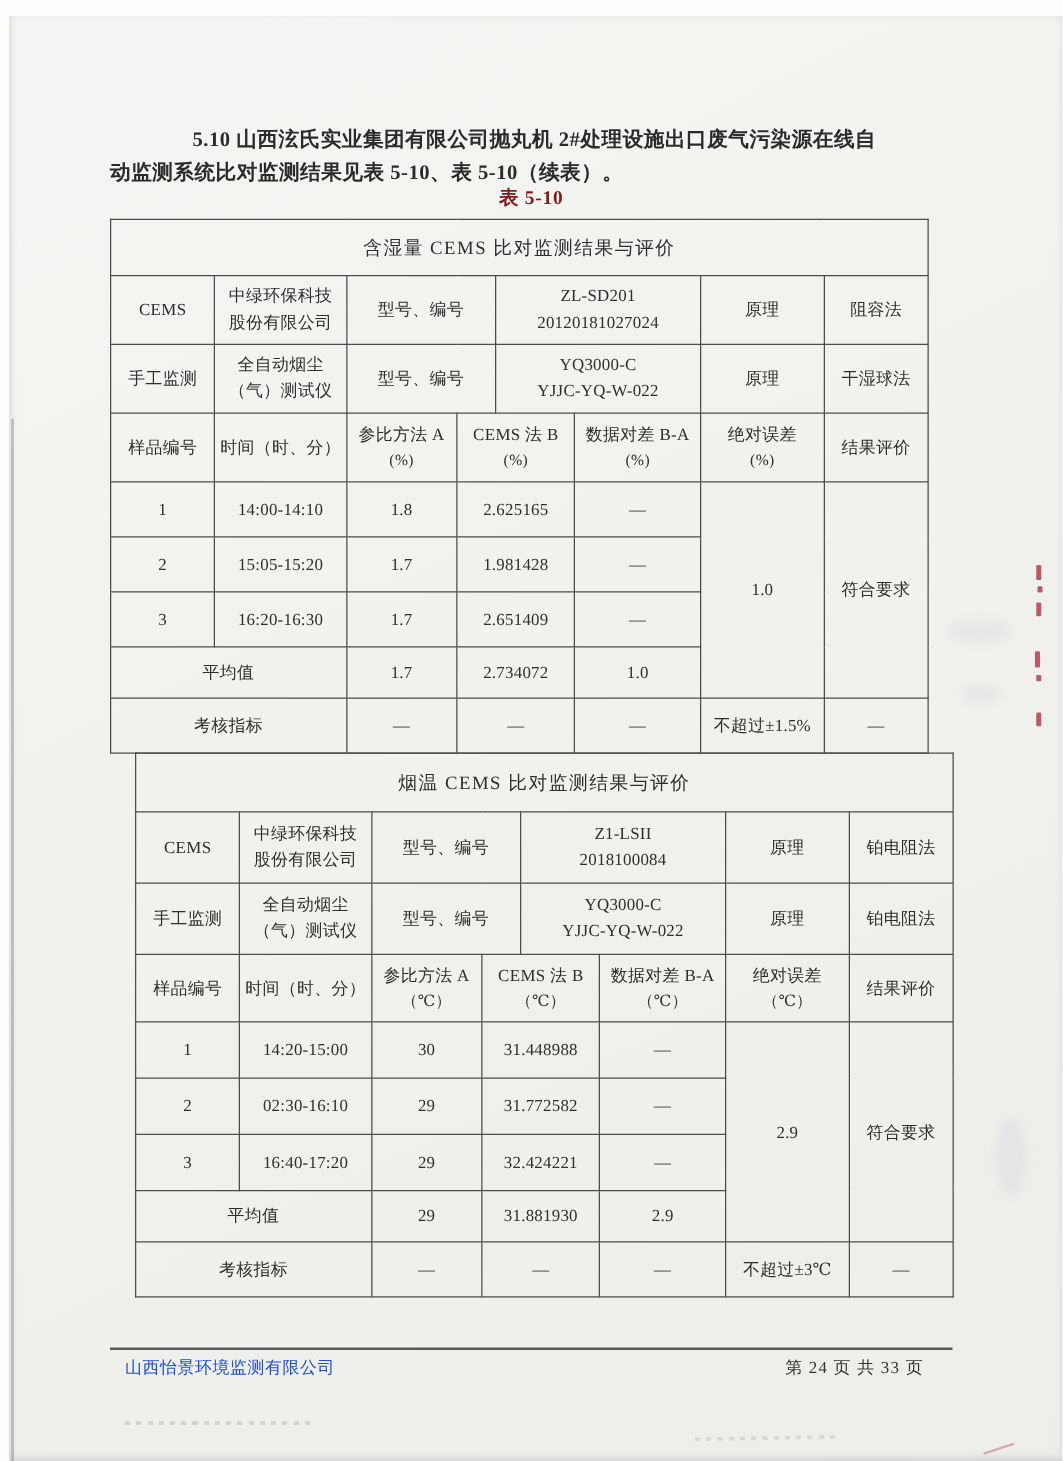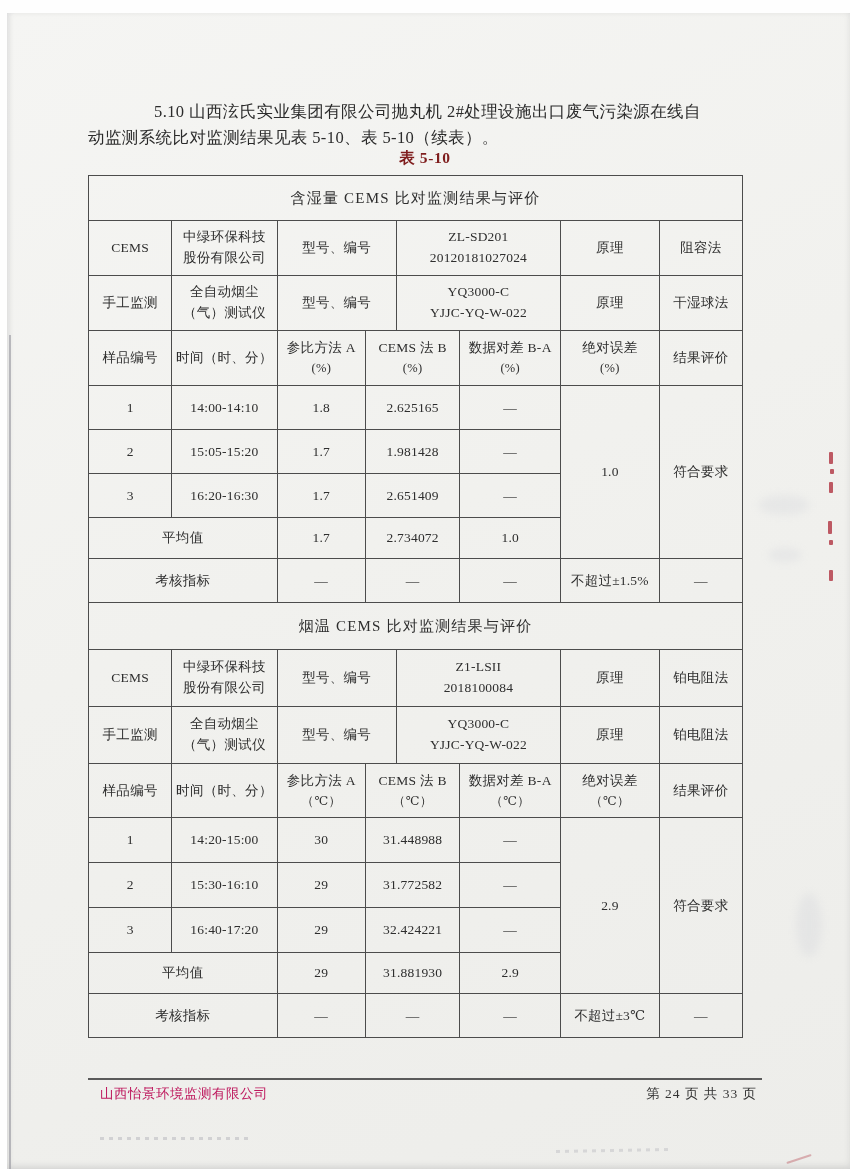--- a/index.html
+++ b/index.html
@@ -12,21 +12,21 @@
   }
   .paper {
     position:absolute; left:7px; top:13px; right:0; bottom:0;
     background:linear-gradient(155deg,#f5f5f3 0%,#f1f1ee 45%,#ededEA 100%);
     box-shadow:inset 0 -3px 6px rgba(120,120,125,.18), inset 3px 0 5px rgba(150,150,158,.10);
   }
   .edge-line { position:absolute; left:9px; top:335px; width:2px; height:834px;
     background:#8e8e97; opacity:.55; }
   
   .heading { position:absolute; left:88px; top:99px; width:684px;
-    font-size:16.5px; line-height:26px; letter-spacing:.4px; color:#2b2b2b; }
+    font-size:16.5px; line-height:26px; letter-spacing:.4px; color:#2b2b2b;font-weight:bold; }
   .heading .ind { padding-left:66px; }
   .caption { position:absolute; left:88px; top:148px; width:674px;
     display:flex; justify-content:center; gap:32px;
     font-size:15.5px; font-weight:bold; letter-spacing:.6px; color:#7f1d1d; }
   
   .tables { position:absolute; left:88px; top:175px; width:655px; }
   table { width:100%; border-collapse:collapse; table-layout:fixed;
     font-size:13.5px; color:#2e2e2e; }
   td { border:1px solid #4c4c4c; text-align:center; vertical-align:middle;
     padding:0 3px; letter-spacing:.3px; }
@@ -35,28 +35,28 @@
   .r-title td { height:45px; font-size:15px; letter-spacing:1.2px; }
   .r-equip td { height:55px; }
   .r-head  td { height:55px; }
   .r-data  td { height:44px; }
   .r-avg   td { height:41px; }
   .r-crit  td { height:44px; }
   .t2 .r-title td { height:47px; }
   .t2 .r-equip td { height:57px; }
   .t2 .r-head  td { height:54px; }
   .t2 .r-data  td { height:45px; }
-  .t2 { margin-top:-1px; }
+  .t2 { margin-top:-1px;margin-left:20px; }
   .num { letter-spacing:.2px; }
   
   .footer-rule { position:absolute; left:88px; top:1078px; width:674px; height:2px;
     background:#5a5a5a; }
   .footer-left { position:absolute; left:100px; top:1085px; font-size:13.5px;
-    letter-spacing:.5px; color:#be185d; }
-  .footer-right { position:absolute; left:557px; top:1085px; width:200px;
+    letter-spacing:.5px; color:#1d4ed8; }
+  .footer-right { position:absolute; left:539px; top:1085px; width:200px;
     text-align:right; font-size:13.5px; letter-spacing:1px; color:#333; }
   
   .rm { position:absolute; width:4px; background:#b03340; opacity:.8; border-radius:1px; }
   .rm1 { left:829px; top:452px; height:12px; }
   .rm2 { left:830px; top:469px; height:5px; }
   .rm3 { left:829px; top:482px; height:11px; }
   .rm4 { left:828px; top:521px; height:13px; }
   .rm5 { left:829px; top:540px; height:5px; }
   .rm6 { left:829px; top:570px; height:11px; }
   .rm7 { left:786px; top:1158px; width:26px; height:2px; opacity:.35;
@@ -260,21 +260,21 @@
       <td class="num">1</td>
       <td class="num">14:20-15:00</td>
       <td class="num">30</td>
       <td colspan="2" class="num">31.448988</td>
       <td>—</td>
       <td rowspan="4" class="num">2.9</td>
       <td rowspan="4">符合要求</td>
     </tr>
     <tr class="r-data">
       <td class="num">2</td>
-      <td class="num">15:30-16:10</td>
+      <td class="num">02:30-16:10</td>
       <td class="num">29</td>
       <td colspan="2" class="num">31.772582</td>
       <td>—</td>
     </tr>
     <tr class="r-data">
       <td class="num">3</td>
       <td class="num">16:40-17:20</td>
       <td class="num">29</td>
       <td colspan="2" class="num">32.424221</td>
       <td>—</td>

